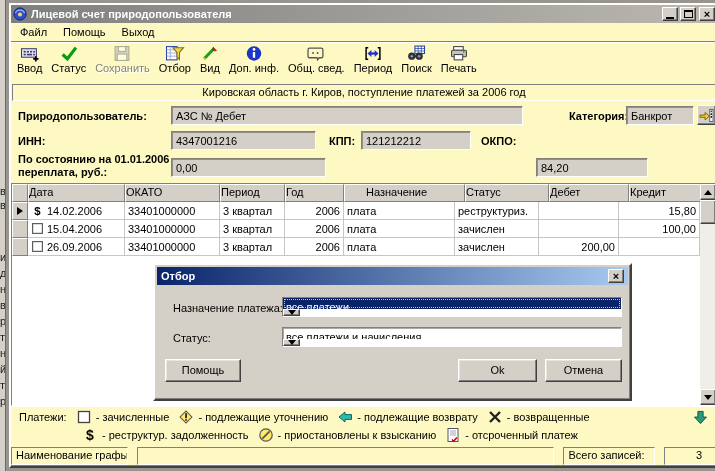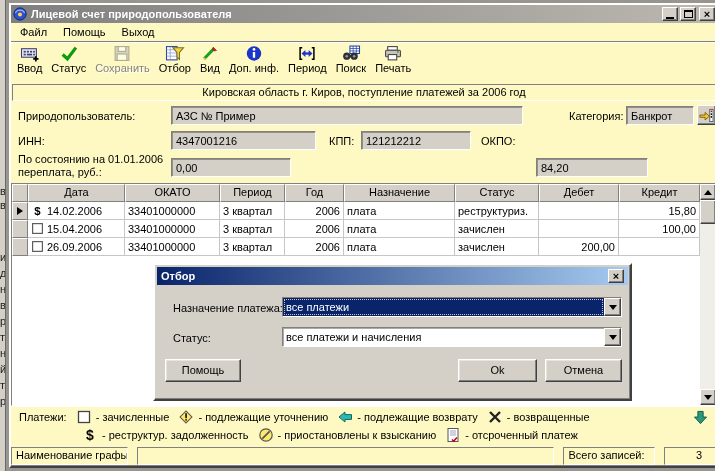--- a/index.html
+++ b/index.html
@@ -39,35 +39,35 @@
   .toolbar { height:38px; display:flex; align-items:flex-start; padding:2px 2px 0; }
   .tbtn { display:flex; flex-direction:column; align-items:center; padding:1px 4px; margin-right:1px; }
   .tbtn .ic { width:20px; height:17px; }
   .tbtn.disabled { color:#86827a; text-shadow:1px 1px 0 #fff; }
   .tbtn.disabled .ic svg { filter:grayscale(1) opacity(.55); }
 
   .band { margin:4px 1px 0; height:17px; line-height:15px; text-align:center;
     border:1px solid; border-color:#808080 #fff #fff #808080; }
 
   .info { position:relative; height:82px; }
-  .lbl { position:absolute; white-space:pre; line-height:13px; }
+  .lbl { position:absolute; white-space:pre; line-height:13px;font-weight:bold; }
   .lbl.red { color:#cc0000; }
   .fld { position:absolute; height:19px; background:#d4d0c8; padding:2px 4px; line-height:14px;
     border:1px solid; border-color:#848078 #fff #fff #848078; box-shadow:inset 1px 1px 0 rgba(64,64,64,.45);
     white-space:nowrap; overflow:hidden; }
   .smallbtn { position:absolute; width:19px; height:20px; background:#d4d0c8;
     border:1px solid; border-color:#fff #404040 #404040 #fff; box-shadow:inset -1px -1px 0 #808080;
     display:flex; align-items:center; justify-content:center; }
   .smallbtn svg { width:15px; height:15px; }
 
   .grid { position:relative; height:223px; background:#fff; overflow:hidden;
     border:1px solid; border-color:#808080 #fff #fff #808080; }
   .trow { display:flex; height:18px; }
   .th { background:#d4d0c8; border:1px solid; border-color:#fff #808080 #808080 #fff;
-    text-align:center; line-height:15px; overflow:hidden; flex:0 0 auto; }
+    line-height:15px; overflow:hidden; flex:0 0 auto; }
   .ind { background:#d4d0c8; border:1px solid; border-color:#fff #808080 #808080 #fff;
     display:flex; align-items:center; justify-content:center; flex:0 0 auto; }
   .marker { width:0; height:0; border-left:6px solid #000; border-top:4px solid transparent; border-bottom:4px solid transparent; }
   .td { border-right:1px solid #c6c6c6; border-bottom:1px solid #c6c6c6; padding:0 3px;
     display:flex; align-items:center; white-space:nowrap; overflow:hidden; flex:0 0 auto; }
   .td.r { justify-content:flex-end; }
   .rowic { width:13px; height:13px; flex:0 0 auto; margin-right:3px; }
   .rowic svg { width:100%; height:100%; display:block; }
 
   .vscroll { position:absolute; right:0; top:0; width:16px; height:100%; background:#f0eee9; }
@@ -93,21 +93,21 @@
 
   
   .dialog { position:absolute; left:153px; top:263px; width:479px; height:138px;
     background:#d4d0c8; border:2px solid; border-color:#fff #404040 #404040 #fff;
     box-shadow:inset -1px -1px 0 #808080; }
   .dtitle { height:18px; margin:2px; background:linear-gradient(90deg,#0a246a,#a6caf0);
     color:#fff; font-weight:bold; display:flex; align-items:center; padding:0 4px; }
   .dtitle .title-text { flex:1; }
   .dlabel { position:absolute; }
   .combo { position:absolute; left:127px; width:340px; height:20px; background:#fff; display:flex;
-    border:1px solid; border-color:#848078 #fff #fff #848078; box-shadow:inset 1px 1px 0 rgba(64,64,64,.45); }
+    border:1px solid; border-color:#848078 #fff #fff #848078; box-shadow:inset 1px 1px 0 rgba(64,64,64,.45);flex-direction:column; }
   .combo .val { flex:1; line-height:18px; padding:0 3px; overflow:hidden; white-space:nowrap; }
   .combo.sel .val { background:#0a246a; color:#fff; outline:1px dotted #c8c4bc; outline-offset:-2px; }
   .cbtn { width:17px; background:#d4d0c8; border:1px solid; border-color:#fff #404040 #404040 #fff;
     box-shadow:inset -1px -1px 0 #808080; display:flex; align-items:center; justify-content:center; }
   .dbtn { position:absolute; top:94px; height:23px; background:#d4d0c8; text-align:center; line-height:20px;
     border:1px solid; border-color:#fff #404040 #404040 #fff; box-shadow:inset -1px -1px 0 #808080, inset 1px 1px 0 #e8e4dc; }
 
   .ic svg { width:100%; height:100%; display:block; }
 </style>
 </head>
@@ -220,20 +220,30 @@
               <circle cx="8" cy="8" r="6.8" fill="#1a35c8"></circle>
               <rect x="6.9" y="6.6" width="2.2" height="5.4" fill="#fff"></rect>
               <circle cx="8" cy="4.2" r="1.3" fill="#fff"></circle>
             </svg>
           </span>
           <span>Доп. инф.</span>
         </div>
         <div class="tbtn">
           <span class="ic">
             <svg viewBox="0 0 18 16">
+              <path d="M3 3 h11 q1.5 0 1.5 1.5 v6 q0 1.5 -1.5 1.5 h-2 l-1.5 2 l-.5 -2 h-7 q-1.5 0 -1.5 -1.5 v-6 q0 -1.5 1.5 -1.5 z" fill="none" stroke="#555" stroke-width="1.2"></path>
+              <circle cx="6.2" cy="7.5" r=".9" fill="#555"></circle>
+              <circle cx="10.5" cy="7.5" r=".9" fill="#555"></circle>
+            </svg>
+          </span>
+          <span>Общ. свед.</span>
+        </div>
+        <div class="tbtn">
+          <span class="ic">
+            <svg viewBox="0 0 18 16">
               <path d="M4.5 2.5 H2.5 V13.5 H4.5" fill="none" stroke="#000" stroke-width="1.4"></path>
               <path d="M13.5 2.5 H15.5 V13.5 H13.5" fill="none" stroke="#000" stroke-width="1.4"></path>
               <path d="M6 8 h6" stroke="#2233cc" stroke-width="2.2"></path>
               <path d="M7.5 4.8 L3.8 8 L7.5 11.2 z" fill="#2233cc"></path>
               <path d="M10.5 4.8 L14.2 8 L10.5 11.2 z" fill="#2233cc"></path>
             </svg>
           </span>
           <span>Период</span>
         </div>
         <div class="tbtn">
@@ -260,21 +270,21 @@
             </svg>
           </span>
           <span>Печать</span>
         </div>
       </div>
 
     <div class="band">Кировская область  г. Киров, поступление платежей за 2006 год</div>
 
     <div class="info">
       <span class="lbl" style="left:7px;  top:9px">Природопользователь:</span>
-      <div class="fld" style="left:160px;top:5px;width:352px">АЗС № Пример</div>
+      <div class="fld" style="left:160px;top:5px;width:352px">АЗС № Дебет</div>
       <span class="lbl" style="left:558px;top:9px">Категория:</span>
       <div class="fld" style="left:615px;top:5px;width:68px">Банкрот</div>
       <div class="smallbtn" style="left:686px;top:4px">
           <span class="ic" style="width:15px;height:15px">
             <svg viewBox="0 0 16 16">
               <rect x="11.5" y="1.5" width="3.5" height="13" fill="#fff" stroke="#555"></rect>
               <circle cx="13.2" cy="3.5" r=".9" fill="#cc0000"></circle>
               <circle cx="13.2" cy="6.5" r=".9" fill="#000"></circle>
               <circle cx="13.2" cy="9.5" r=".9" fill="#000"></circle>
               <path d="M1 7.5 h5.5 v-2.8 l4.5 4 l-4.5 4 v-2.8 h-5.5 z" fill="#f0cc30" stroke="#806000"></path>
@@ -282,33 +292,33 @@
           </span>
         </div>
 
       <span class="lbl" style="left:7px;  top:34px">ИНН:</span>
       <div class="fld" style="left:160px;top:30px;width:145px">4347001216</div>
       <span class="lbl" style="left:318px;top:34px">КПП:</span>
       <div class="fld" style="left:350px;top:30px;width:110px">121212212</div>
       <span class="lbl" style="left:470px;top:34px">ОКПО:</span>
 
       <span class="lbl" style="left:7px;top:52px"><span>По состоянию на 01.01.2006</span><br><span>переплата, руб.:</span></span>
-      <div class="fld" style="left:160px;top:57px;width:120px">0,00</div>
+      <div class="fld" style="left:160px;top:57px;width:155px">0,00</div>
       <div class="fld" style="left:525px;top:57px;width:112px">84,20</div>
     </div>
 
     <div class="grid">
       <div id="grid-header">
           <div class="trow">
             <div class="ind" style="width: 16px;"></div>
             <div class="th" style="width: 97px;">Дата</div>
             <div class="th" style="width: 95px;">ОКАТО</div>
             <div class="th" style="width: 65px;">Период</div>
             <div class="th" style="width: 59px;">Год</div>
-            <div class="th" style="width: 111px;">Назначение</div>
+            <div class="th" style="width: 121px; padding-left: 21px;">Назначение</div>
             <div class="th" style="width: 84px;">Статус</div>
             <div class="th" style="width: 80px;">Дебет</div>
             <div class="th" style="width: 81px;">Кредит</div>
           </div>
         </div>
       <div id="grid-rows">
           <div class="trow">
             <div class="ind" style="width: 16px;">
               <span class="marker"></span>
             </div>

